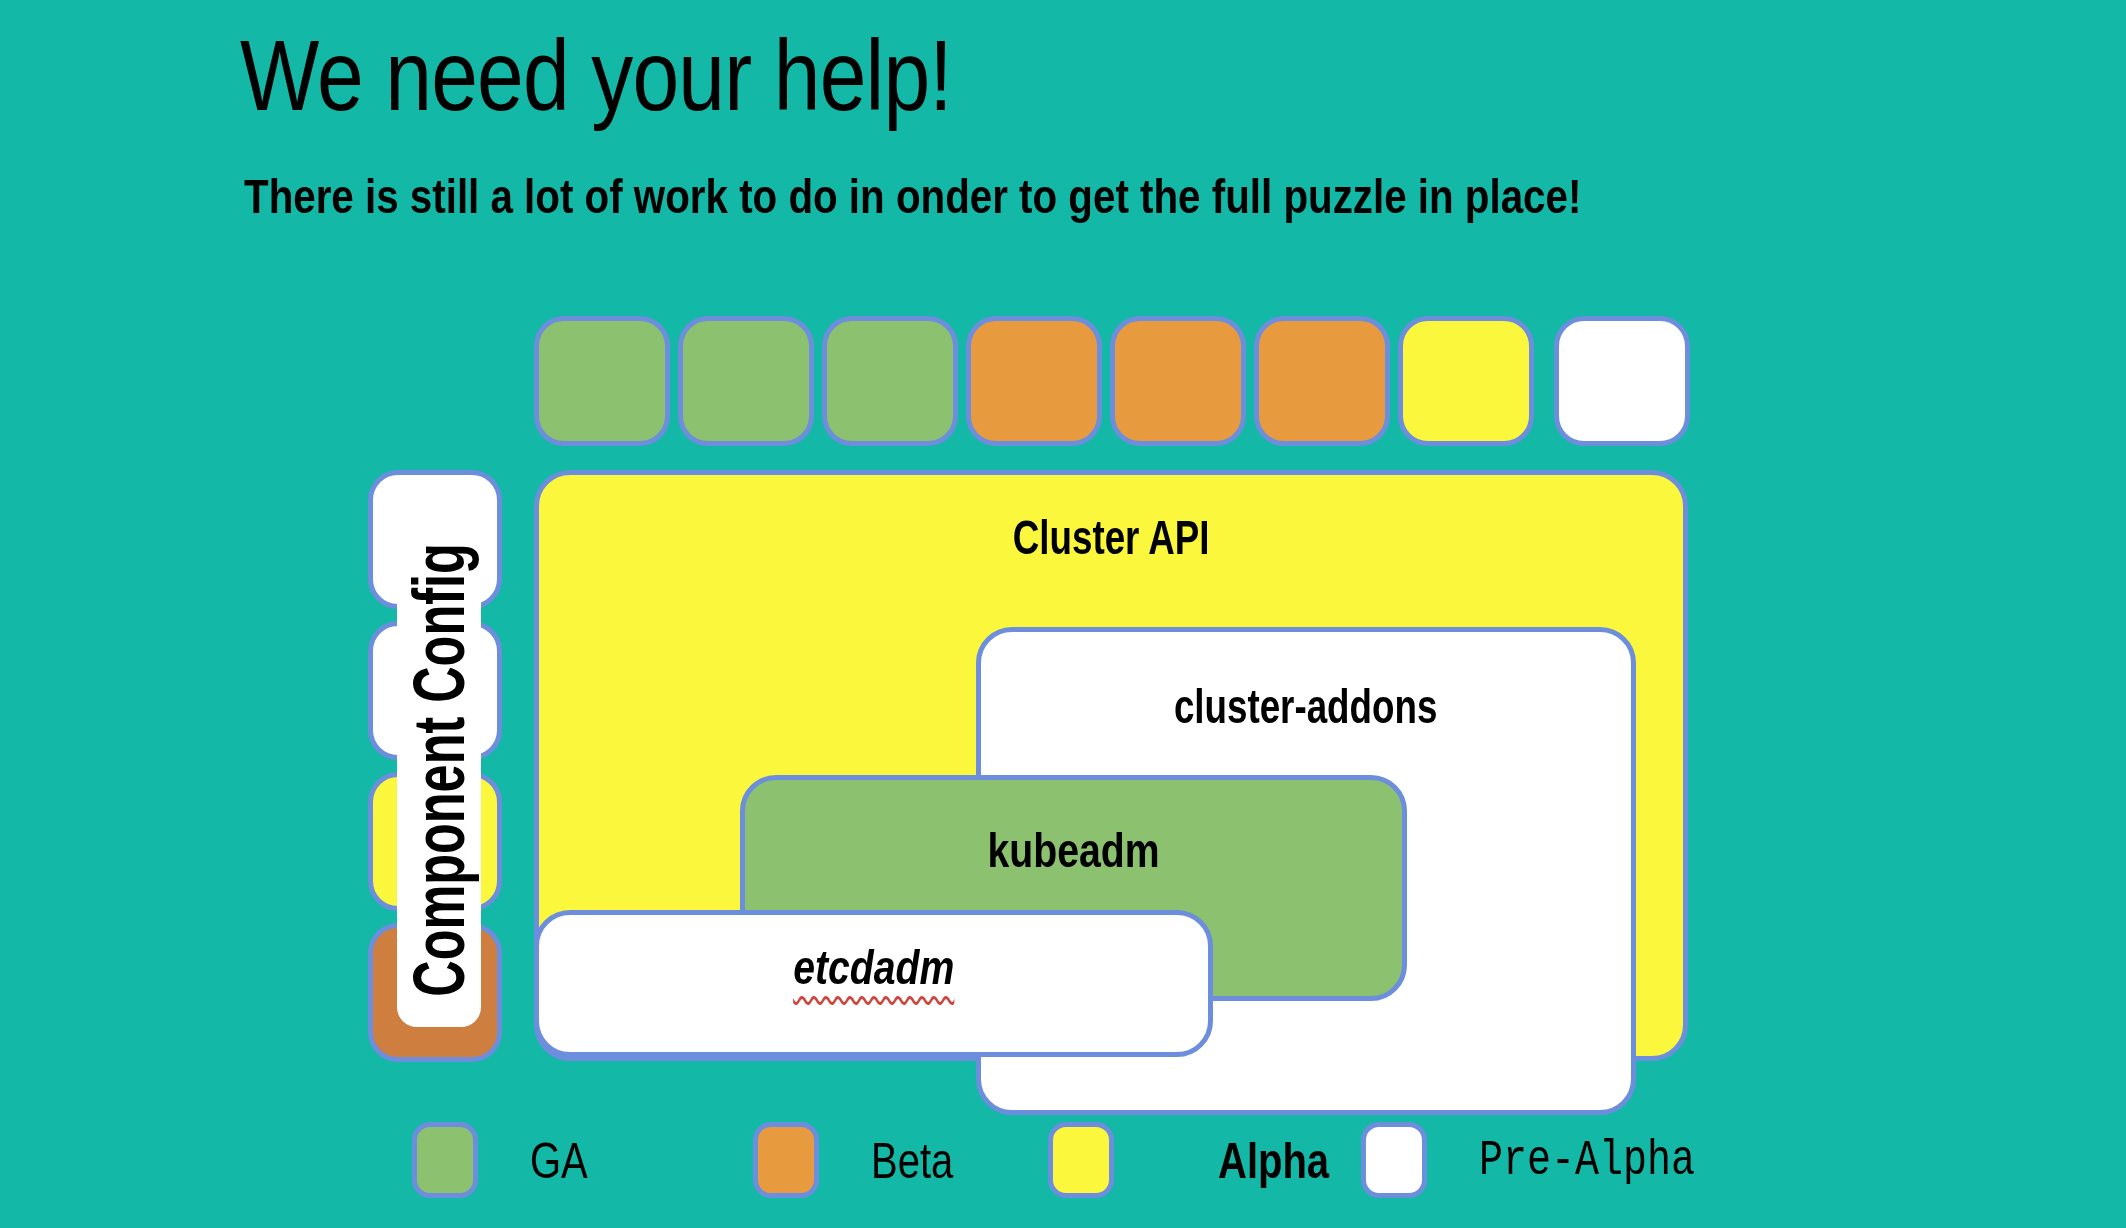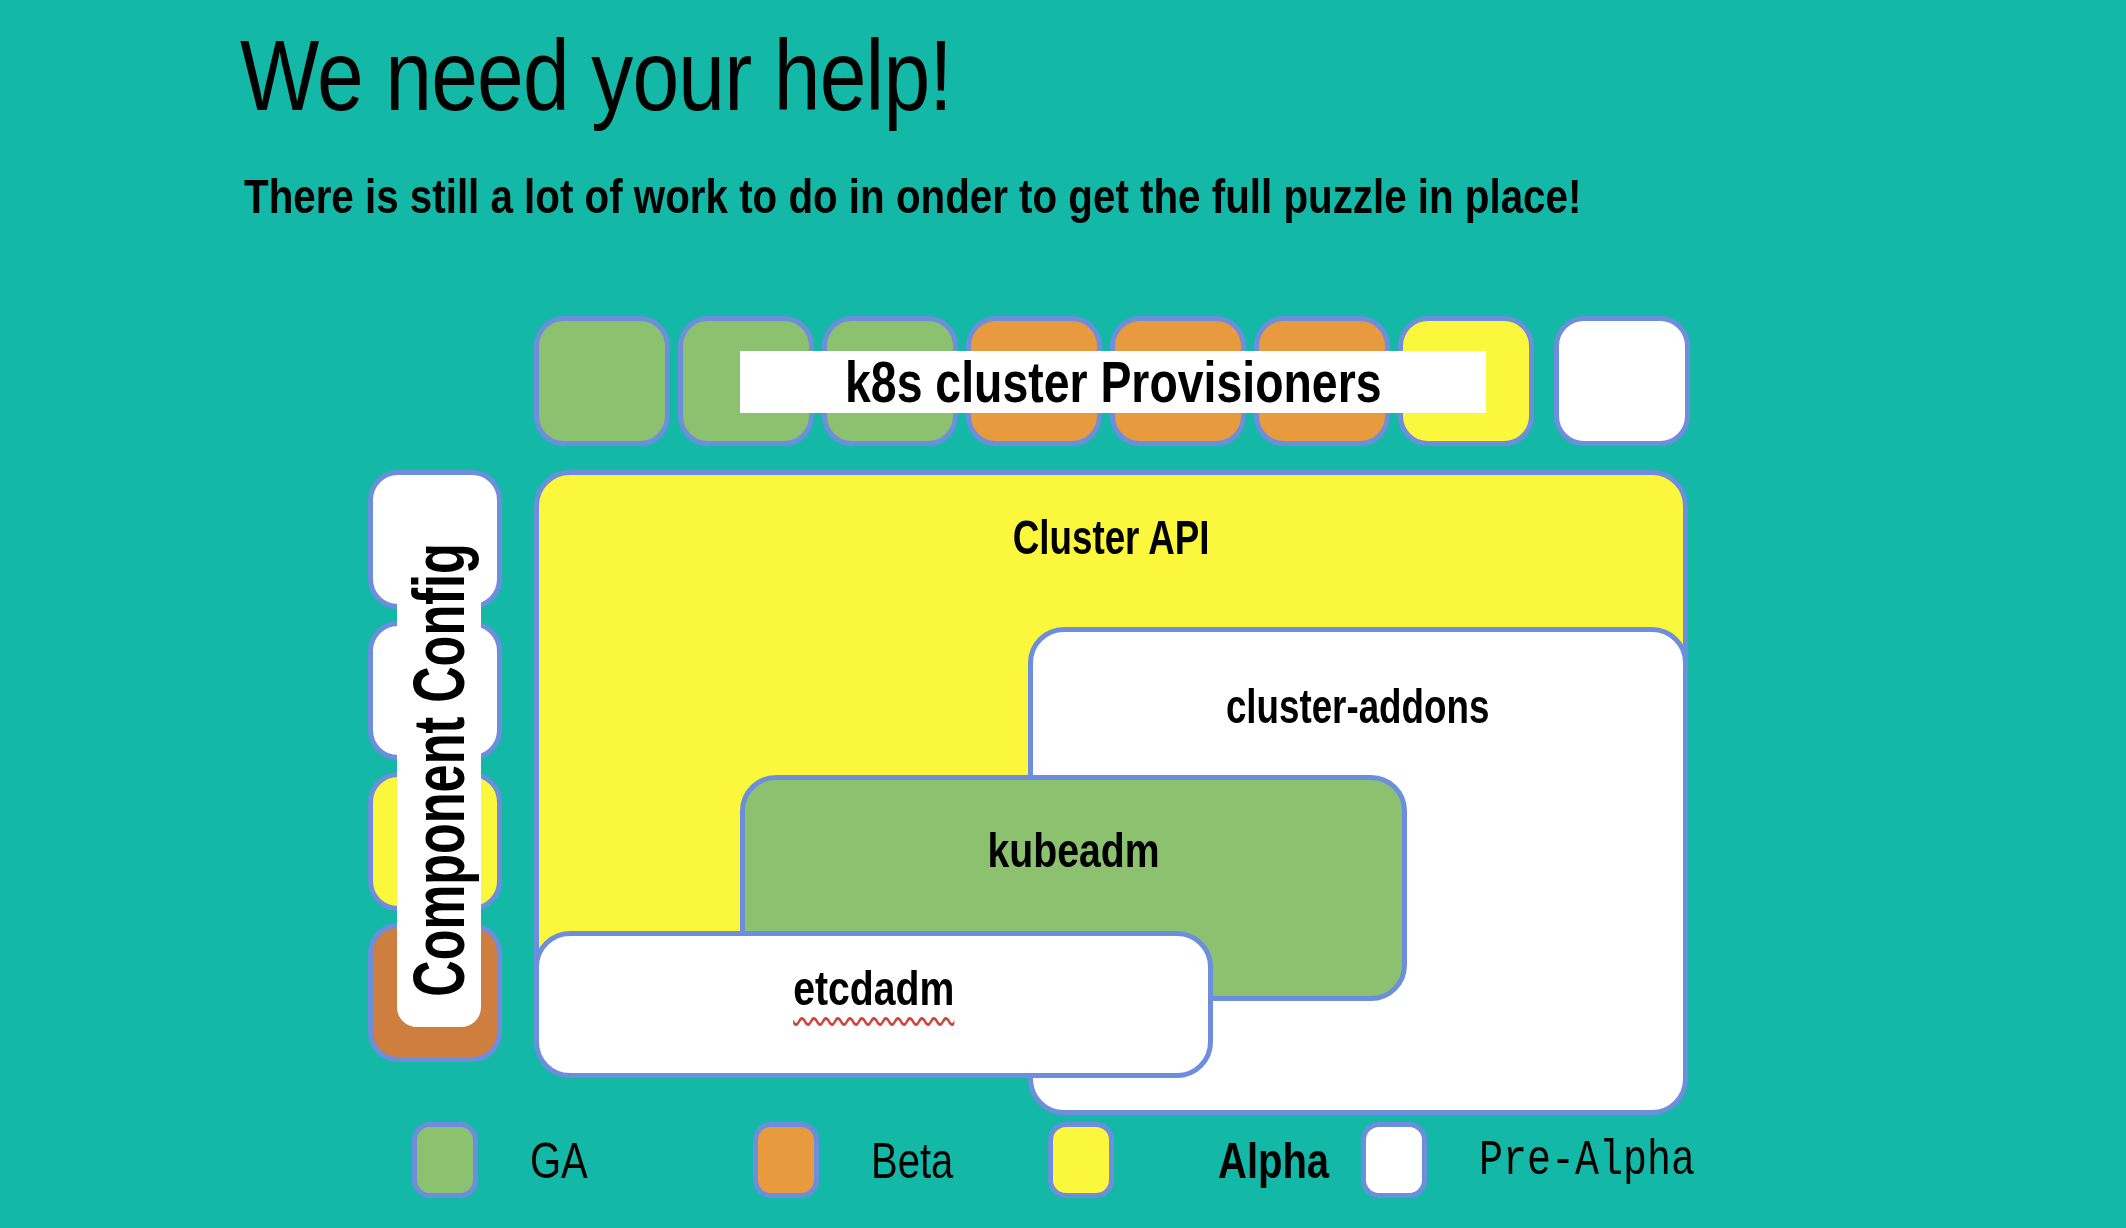--- a/index.html
+++ b/index.html
@@ -119,23 +119,23 @@
   .blk-label {
     position: absolute;
     left: 0;
     width: 100%;
     text-align: center;
     font-size: 49px;
     font-weight: 700;
     line-height: 1;
   }
   .cluster-api    { left: 534px;  top: 470px; width: 1154px; height: 591px; z-index: 1; }
-  .cluster-addons { left: 1028px; top: 627px; width: 660px;  height: 488px; z-index: 2; }
+  .cluster-addons { left: 976px; top: 627px; width: 660px;  height: 488px; z-index: 2; }
   .kubeadm        { left: 740px;  top: 775px; width: 667px;  height: 226px; z-index: 3; }
-  .etcdadm        { left: 534px;  top: 931px; width: 679px;  height: 147px; z-index: 4; }
+  .etcdadm        { left: 534px;  top: 910px; width: 679px;  height: 147px; z-index: 4; font-style: italic; }
   .cluster-api    .blk-label { top: 38px; }
   .cluster-addons .blk-label { top: 50px; }
   .kubeadm        .blk-label { top: 46px; }
   .etcdadm        .blk-label { top: 28px; }
 
   .misspelled {
     text-decoration-line: underline;
     text-decoration-style: wavy;
     text-decoration-color: #CE4540;
     text-decoration-thickness: 3px;
@@ -174,23 +174,20 @@
   <div class="prov-row">
     <div class="piece p0 fill-ga"></div>
     <div class="piece p1 fill-ga"></div>
     <div class="piece p2 fill-ga"></div>
     <div class="piece p3 fill-beta"></div>
     <div class="piece p4 fill-beta"></div>
     <div class="piece p5 fill-beta"></div>
     <div class="piece p6 fill-alpha"></div>
     <div class="piece p7 fill-pre"></div>
   </div>
-  <div class="prov-strip">
-    <span class="cond-c x80">k8s cluster Provisioners</span>
-  </div>
 
   <div class="cc-seg cc0 fill-pre"></div>
   <div class="cc-seg cc1 fill-pre"></div>
   <div class="cc-seg cc2 fill-alpha"></div>
   <div class="cc-seg cc3 fill-beta-dk"></div>
   <div class="cc-label">
     <span>Component Config</span>
   </div>
 
   <div class="block cluster-api fill-alpha">

